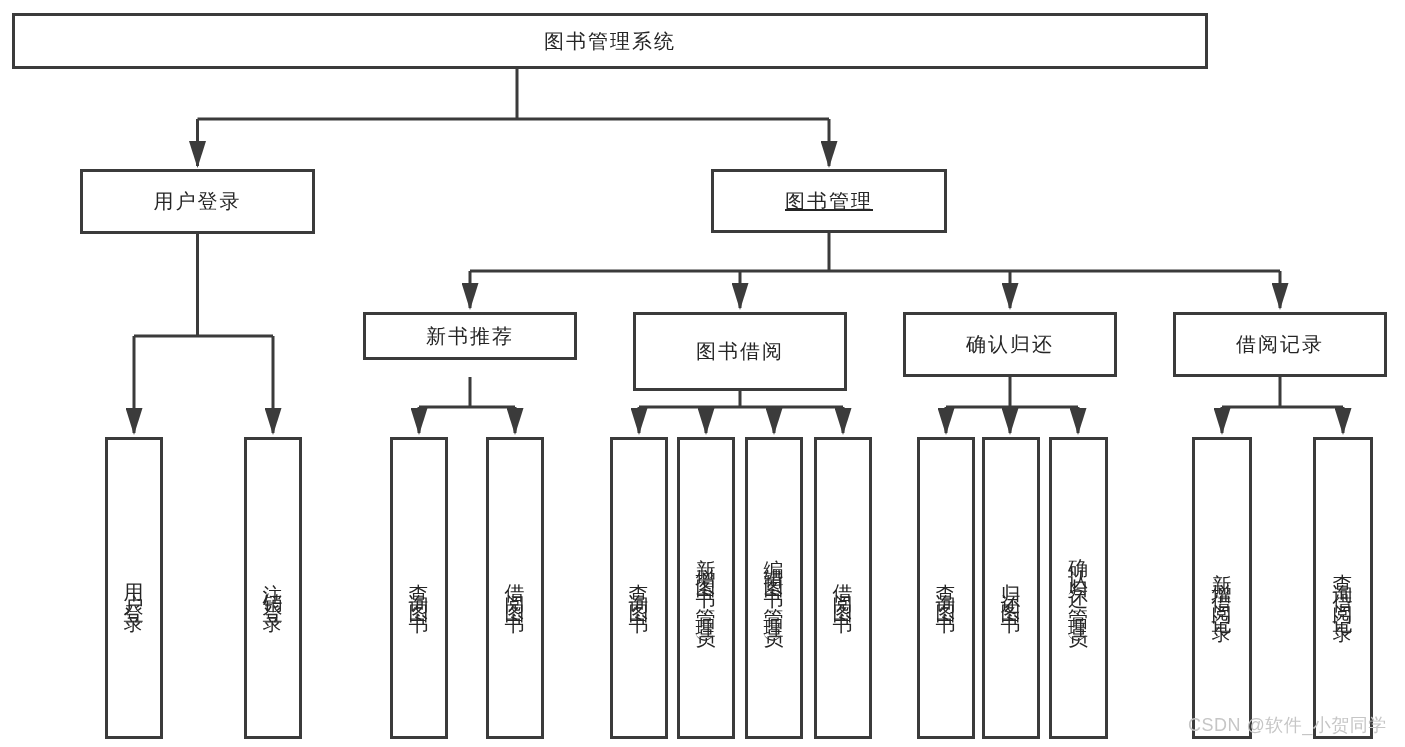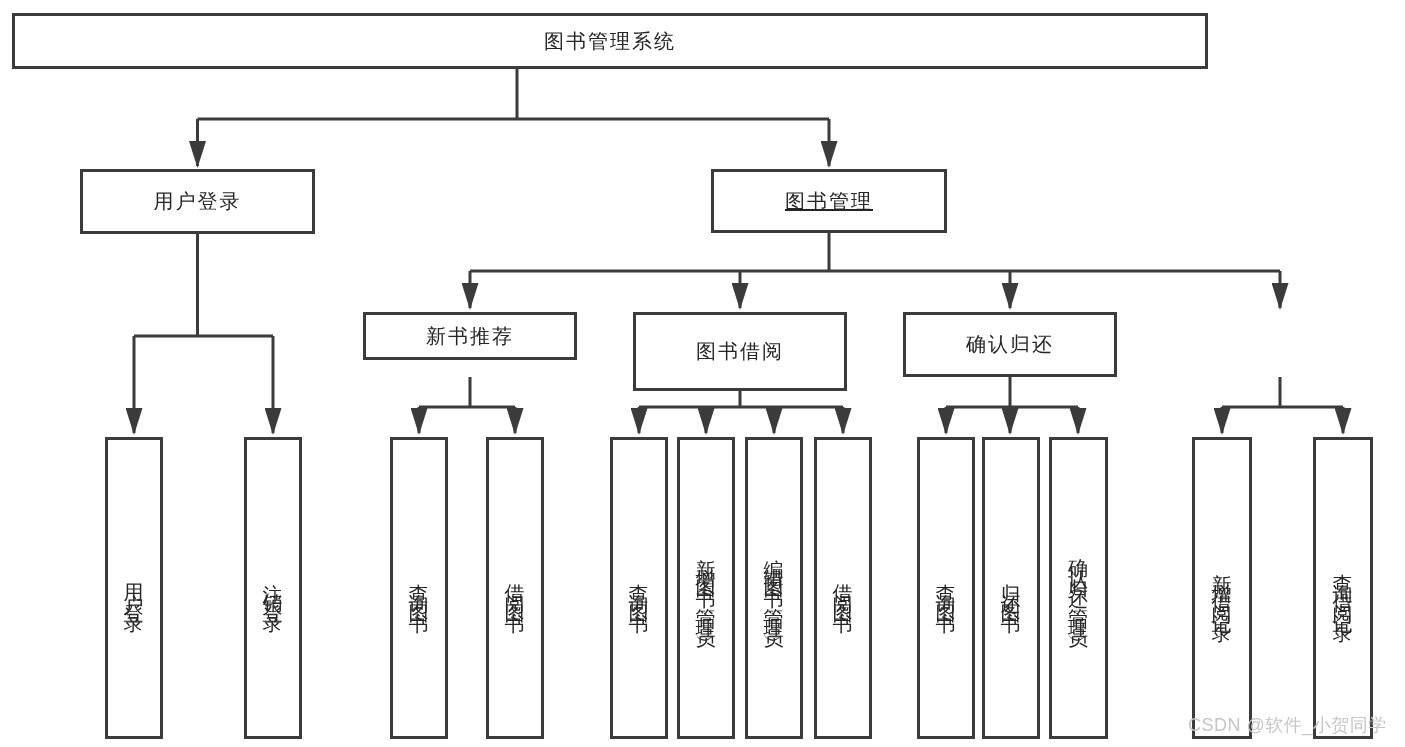--- a/index.html
+++ b/index.html
@@ -145,20 +145,23 @@
 
   <div class="node" style="left:363px; top:312px; width:214px; height:48px;">
     <span>新书推荐</span>
   </div>
   <div class="node" style="left:633px; top:312px; width:214px; height:79px;">
     <span>图书借阅</span>
   </div>
   <div class="node" style="left:903px; top:312px; width:214px; height:65px;">
     <span>确认归还</span>
   </div>
+  <div class="node" style="left:1173px; top:312px; width:214px; height:65px;">
+    <span>借阅记录</span>
+  </div>
 
   <div class="leaf" style="left:105px; width:58px;">
     <span class="vtext">用户登录</span>
   </div>
   <div class="leaf" style="left:244px; width:58px;">
     <span class="vtext">注销登录</span>
   </div>
 
   <div class="leaf" style="left:390px; width:58px;">
     <span class="vtext">查询图书</span>

